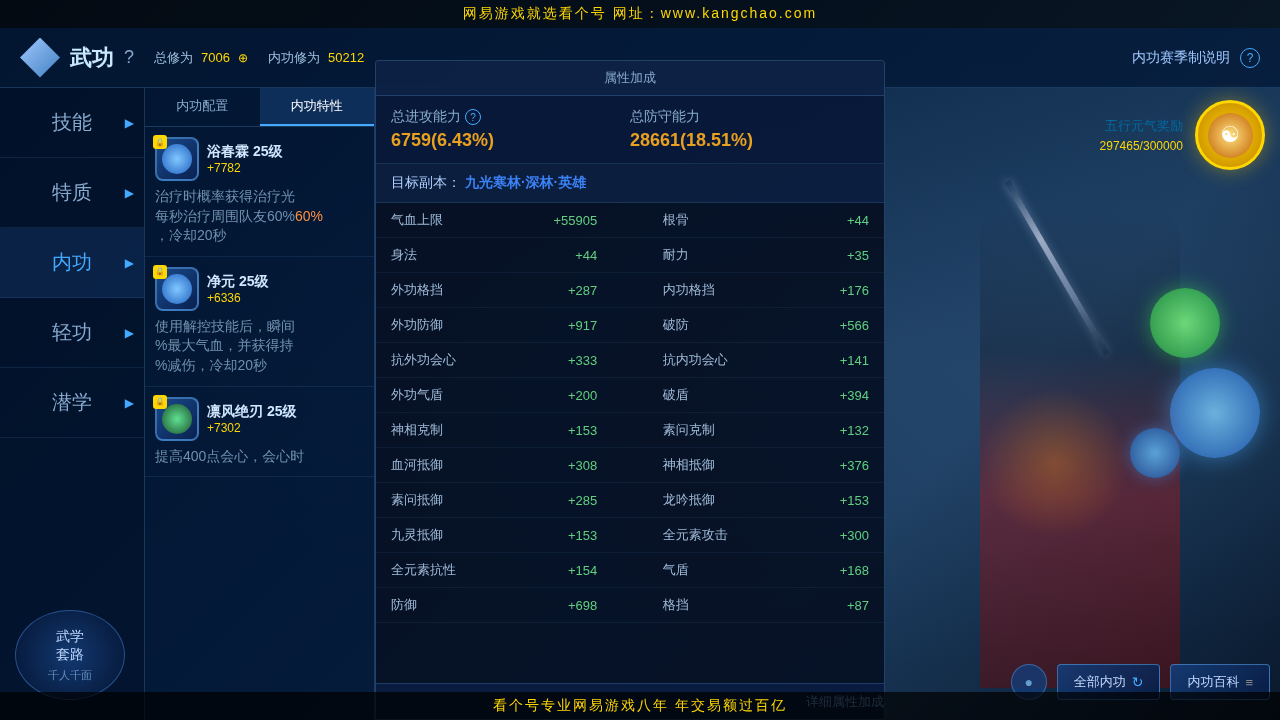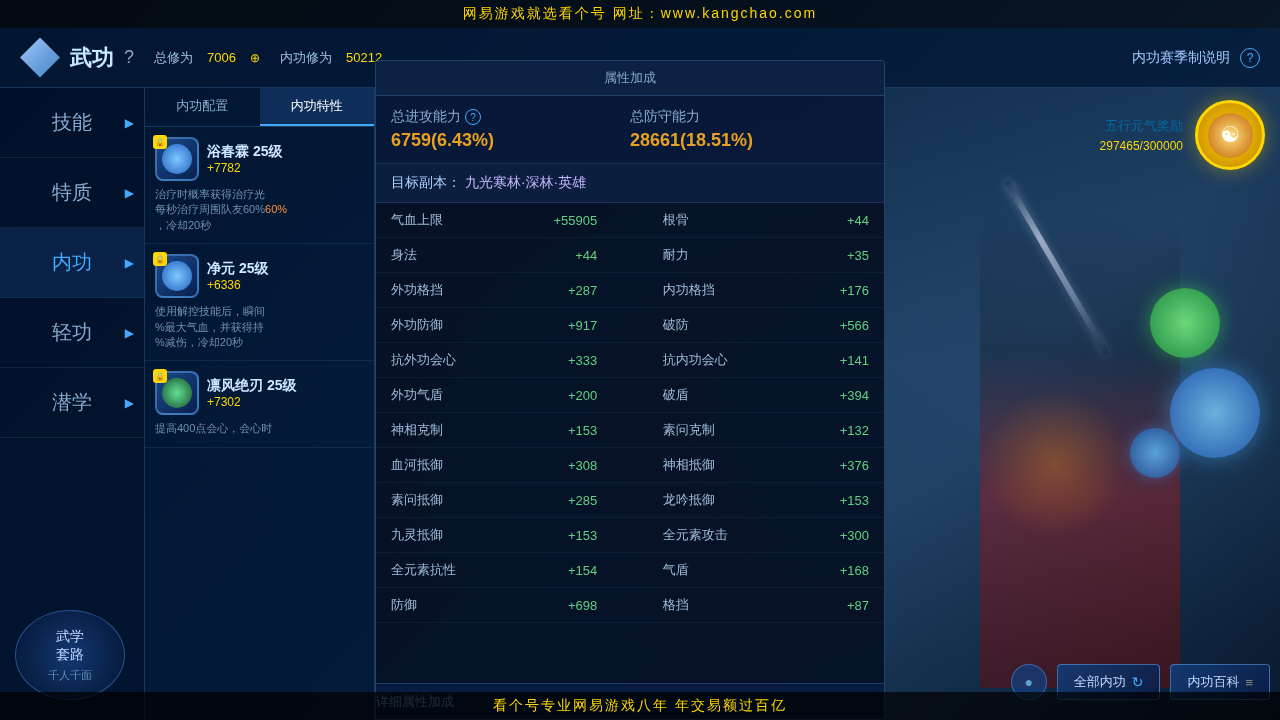--- a/index.html
+++ b/index.html
@@ -76,21 +76,21 @@
     .header-stats {
       display: flex;
       gap: 20px;
       font-size: 13px;
       color: #a0c0e0;
     }
 
     .stat-item {
       display: flex;
       align-items: center;
-      gap: 14px;
+      gap: 8px;
     }
 
     .stat-value {
       color: #ffd700;
     }
 
     .header-right {
       margin-left: auto;
       display: flex;
       align-items: center;
@@ -248,21 +248,21 @@
       color: #d0e8ff;
       font-weight: bold;
     }
 
     .skill-score {
       font-size: 12px;
       color: #ffd700;
     }
 
     .skill-desc {
-      font-size: 11px;
+      font-size: 14px;
       color: #7090b0;
       line-height: 1.4;
     }
 
     
     .main-panel {
       position: absolute;
       top: 60px;
       left: 375px;
       width: 510px;
@@ -327,21 +327,22 @@
 
     .target-dungeon {
       padding: 10px 15px;
       background: rgba(20,50,100,0.4);
       border-bottom: 1px solid rgba(80,140,200,0.2);
       font-size: 14px;
       color: #b0d0ff;
     }
 
     .target-dungeon span.dungeon-name {
-      color: #c4b5fd;
+      color: #3b82f6;
+      font-weight: bold;
     }
 
     .stats-table {
       width: 100%;
       border-collapse: collapse;
     }
 
     .stats-table tr {
       border-bottom: 1px solid rgba(80,140,200,0.1);
     }
@@ -369,21 +370,21 @@
     .panel-footer {
       position: absolute;
       bottom: 0;
       left: 0;
       right: 0;
       height: 36px;
       background: rgba(10,30,70,0.8);
       border-top: 1px solid rgba(80,140,200,0.3);
       display: flex;
       align-items: center;
-      justify-content: flex-start;
+      justify-content: flex-end;
       font-size: 13px;
       color: #6090c0;
       cursor: pointer;
     }
 
     .season-circle {
       width: 70px;
       height: 70px;
       border-radius: 50%;
       background: radial-gradient(circle, #ffd700, #c08000);

